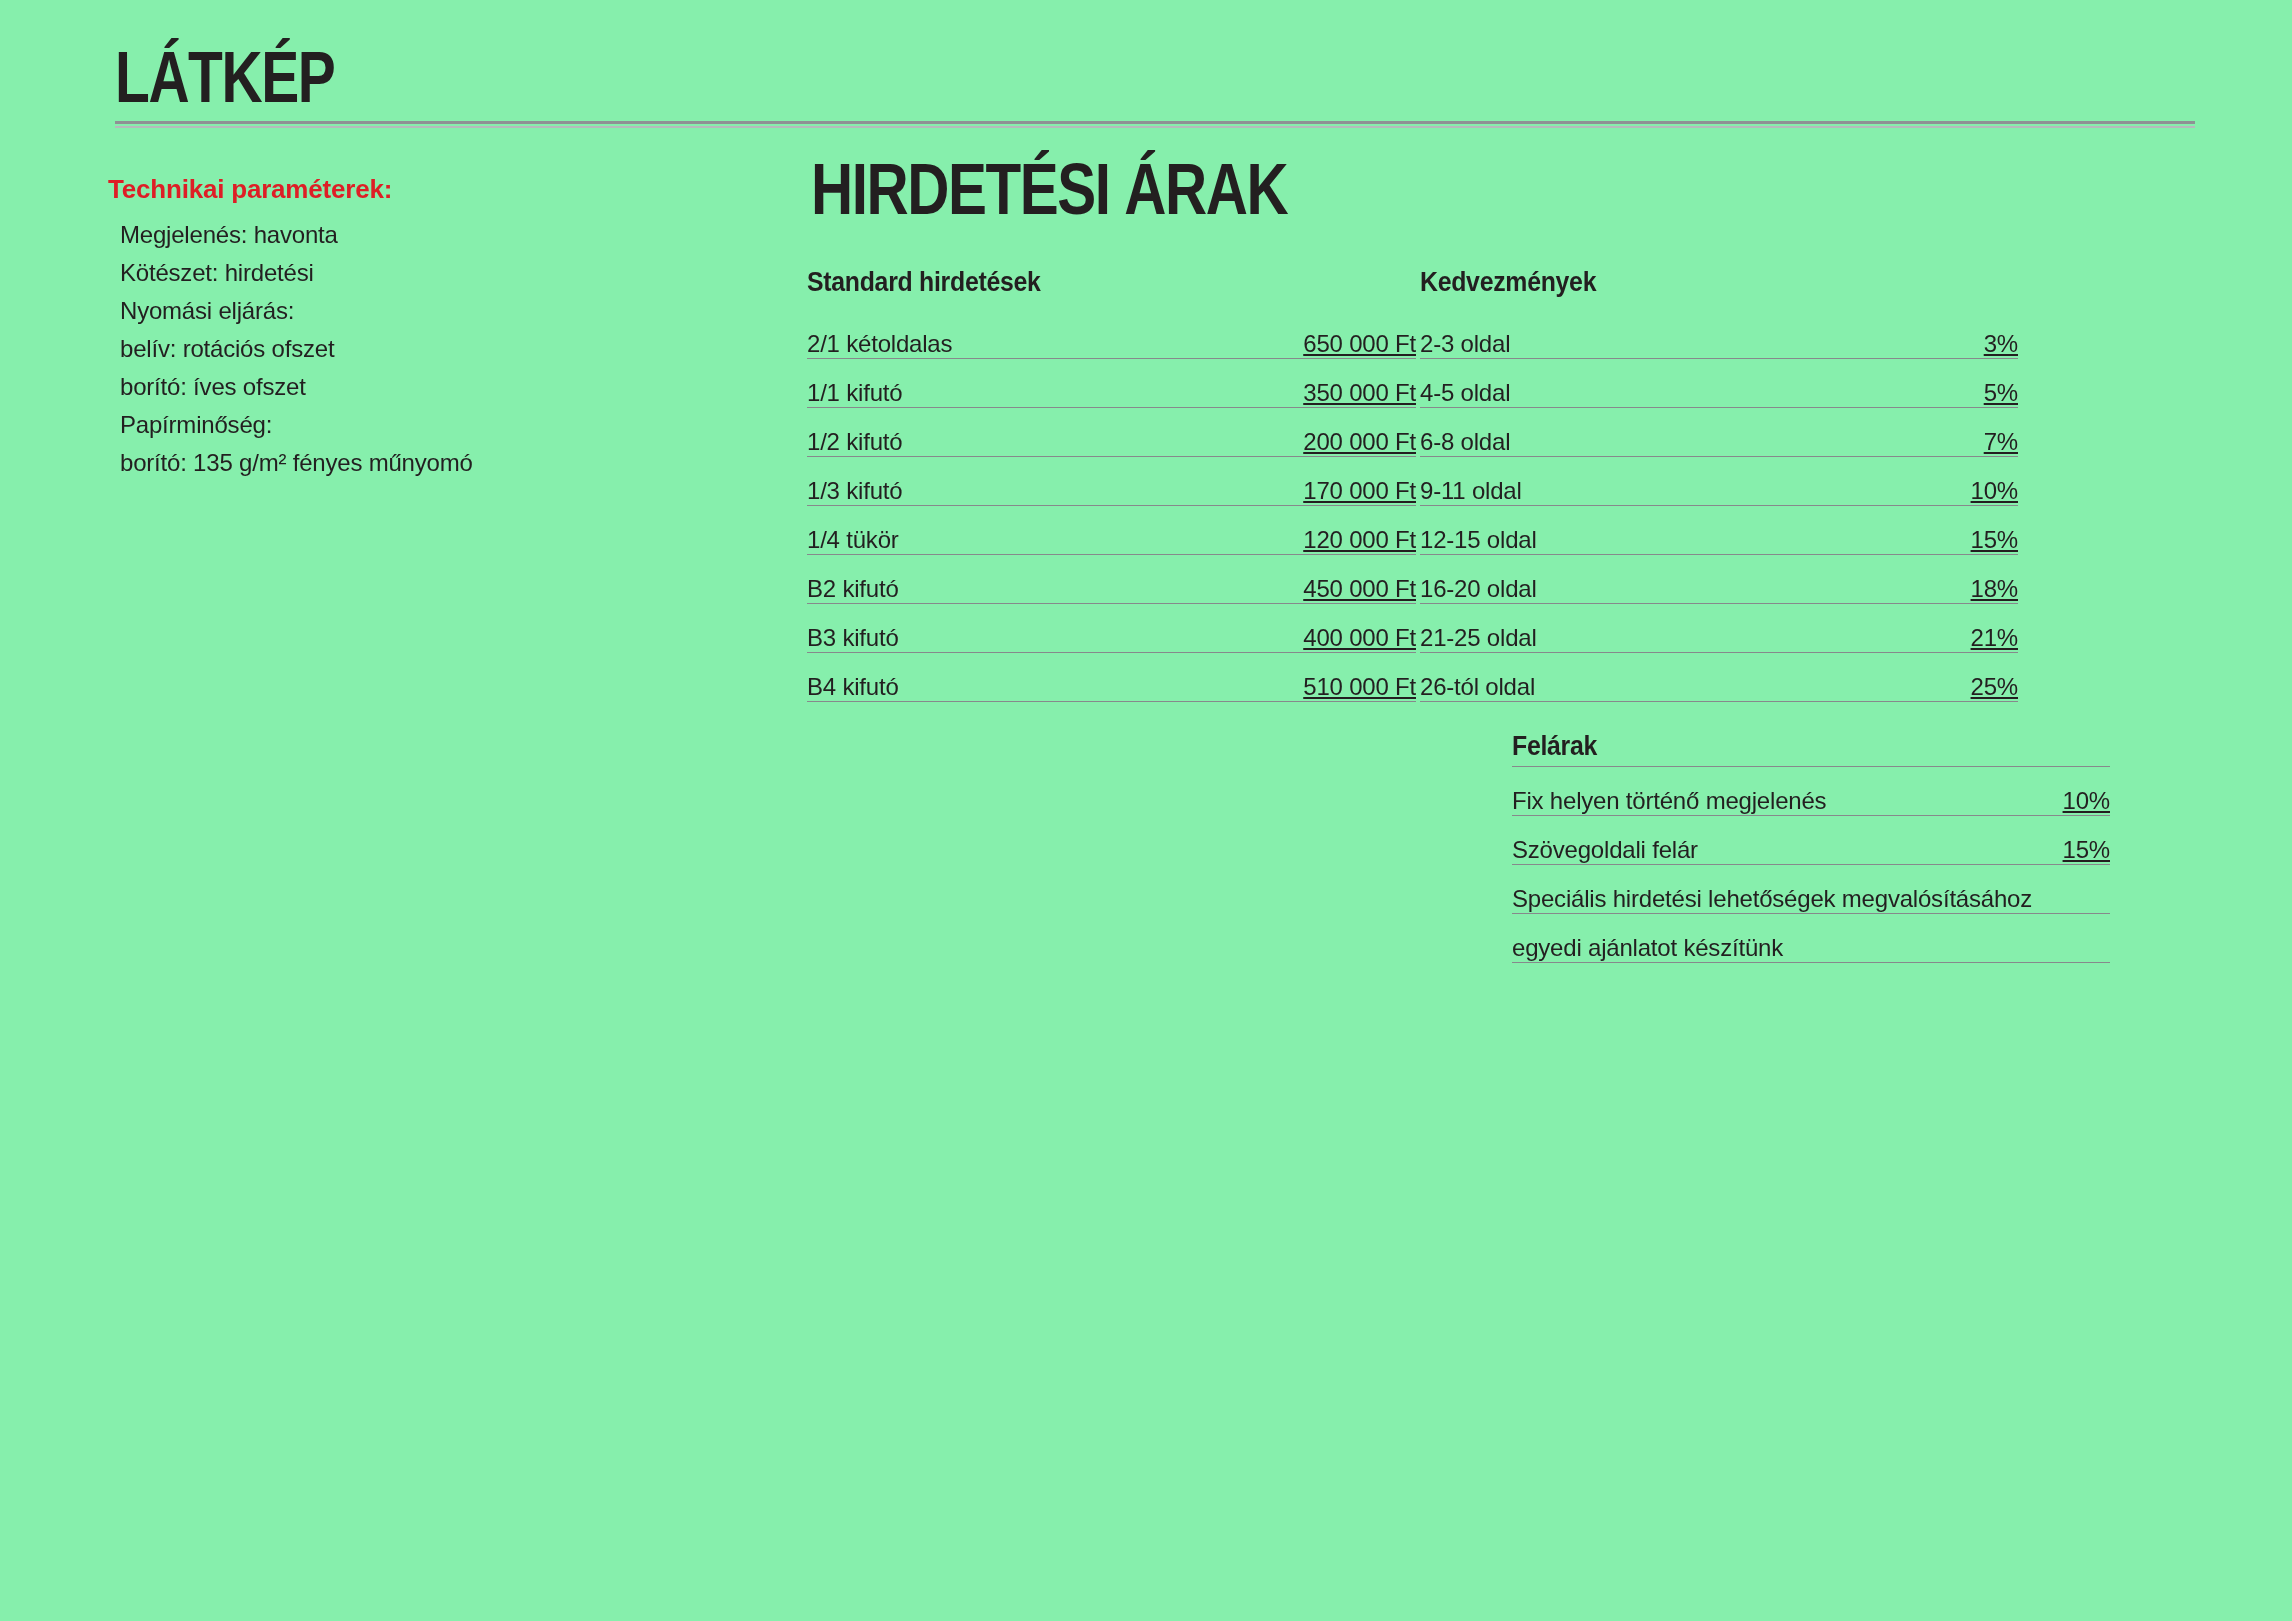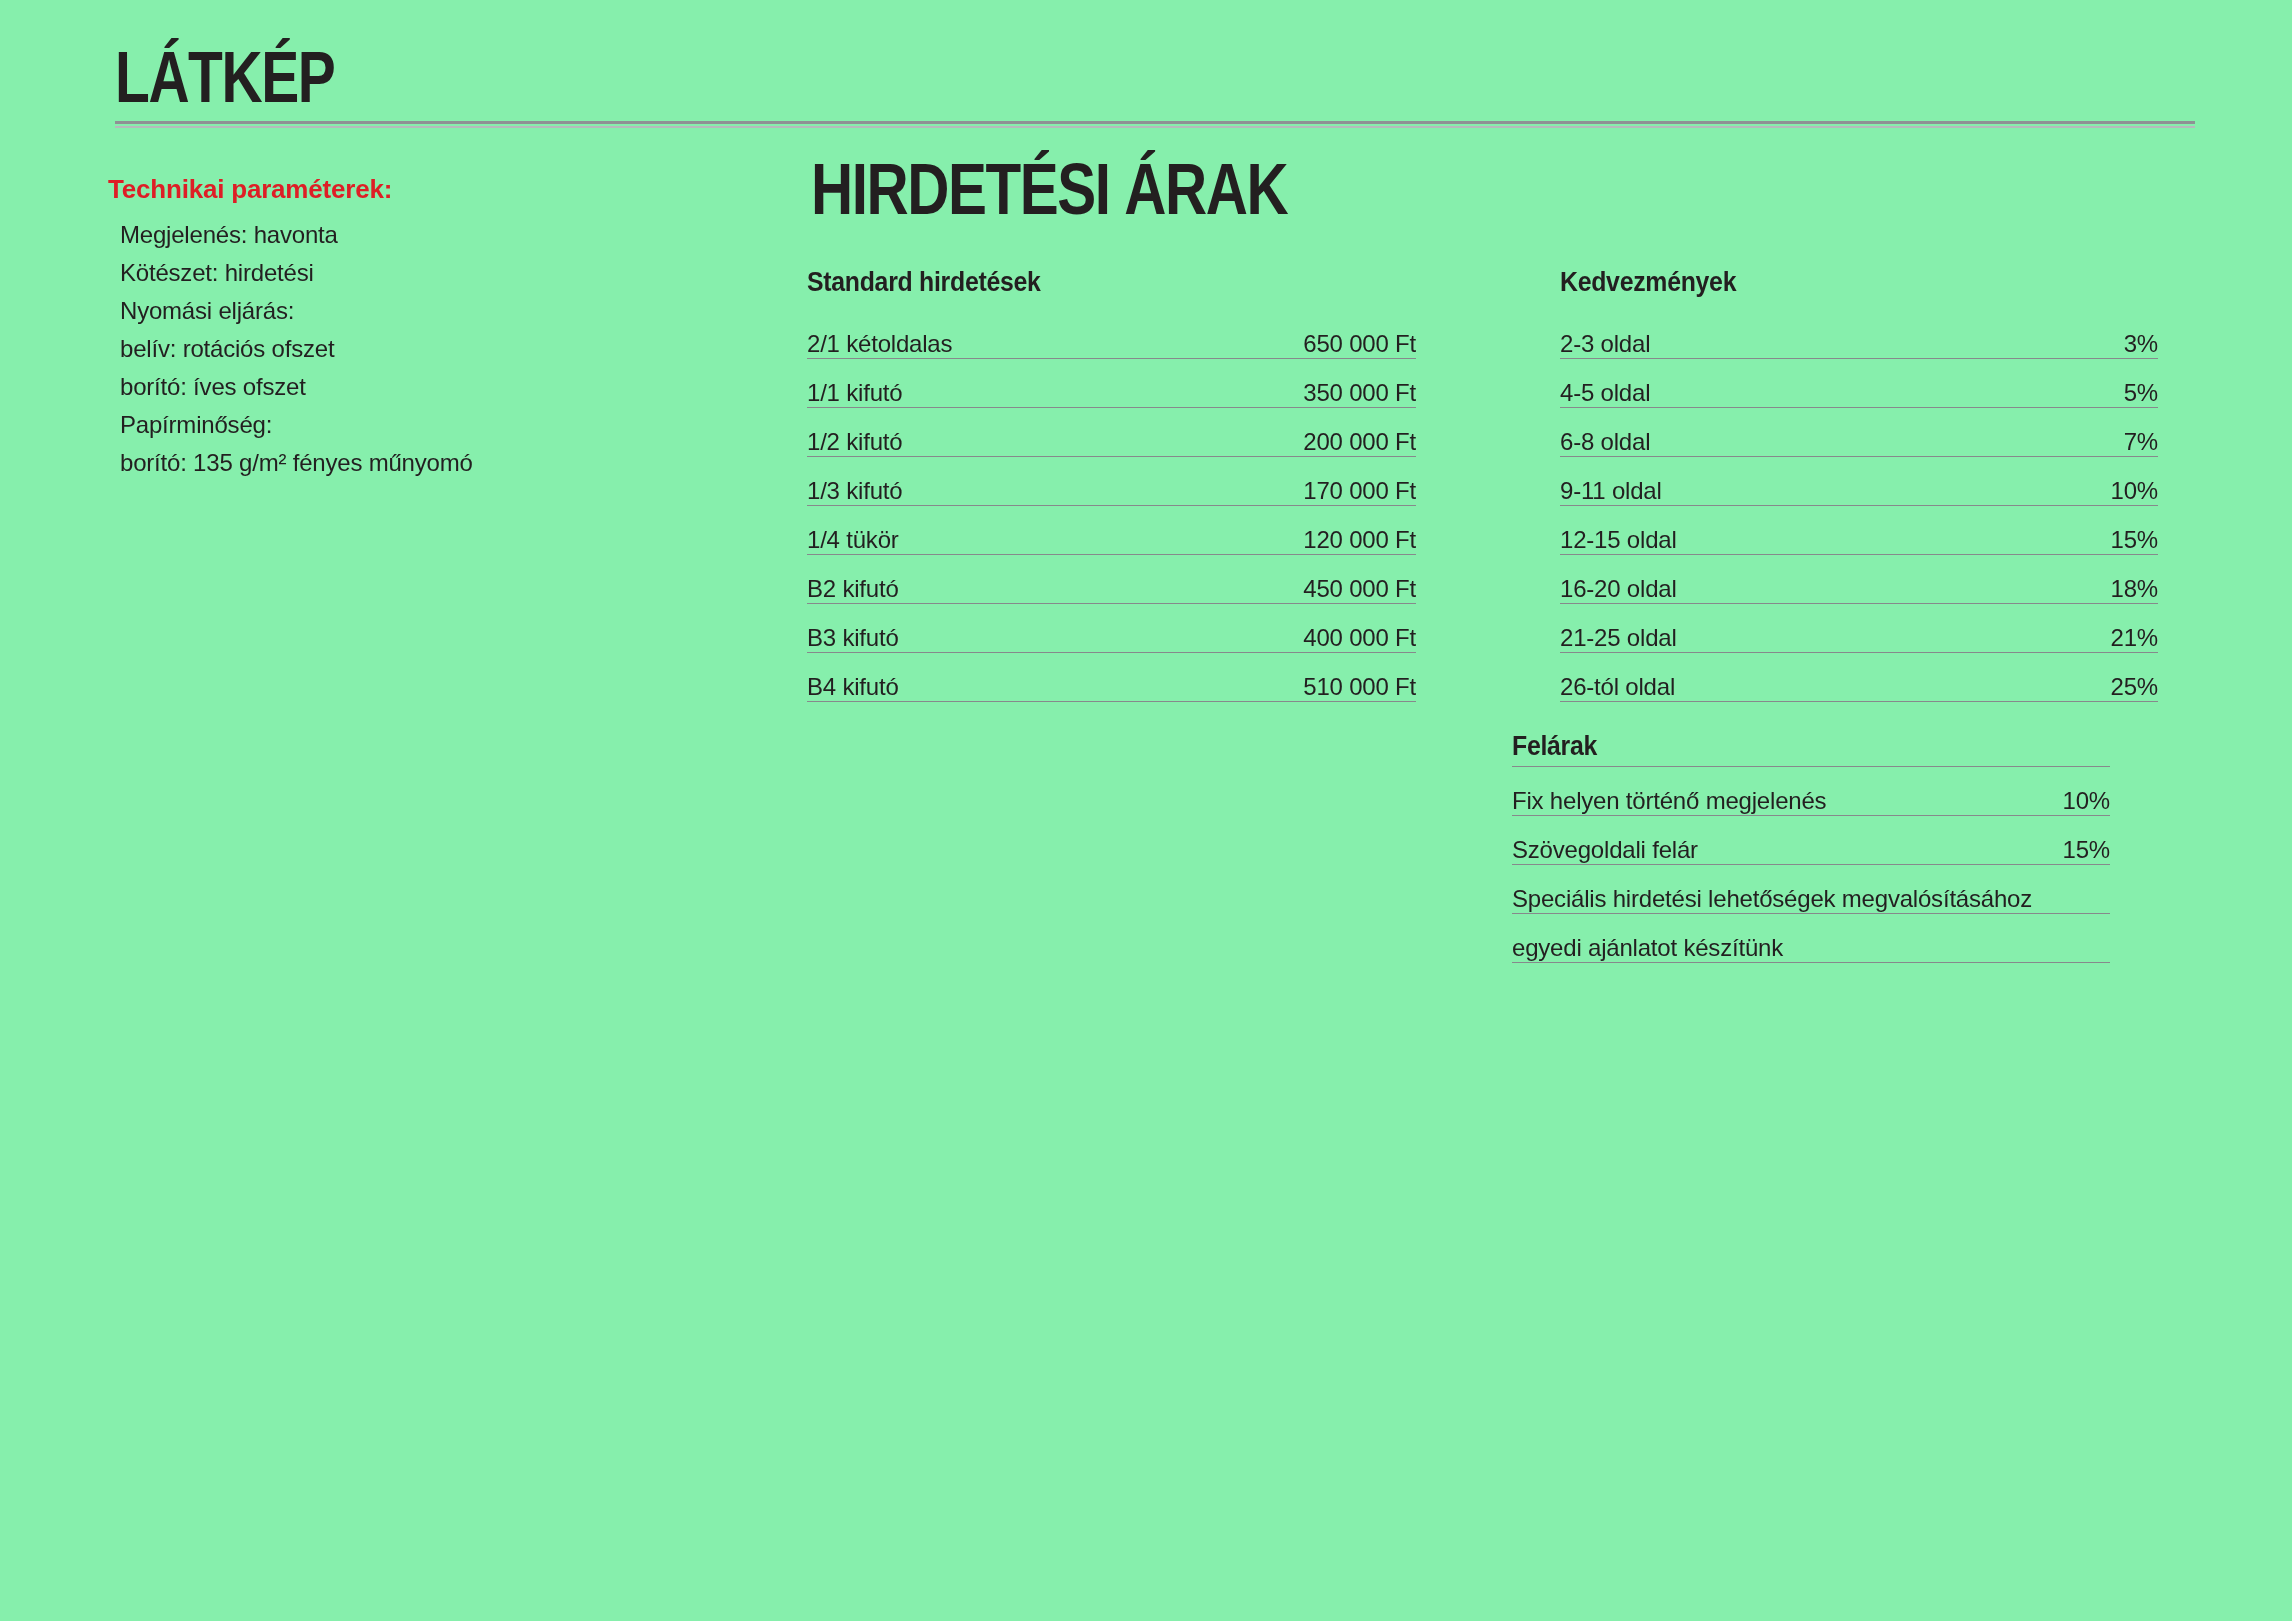--- a/index.html
+++ b/index.html
@@ -48,21 +48,21 @@
     margin: 0;
     font-size: 73px; line-height: 77px; font-weight: bold;
     letter-spacing: -1.8px;
     transform: scaleX(0.80); transform-origin: left top;
     white-space: nowrap;
   }
 
   
   .price-table { position: absolute; }
   .standard   { left: 807px;  top: 267px; width: 609px; }
-  .discounts  { left: 1560px; top: 267px; width: 598px; }
+  .discounts  { left: 1420px; top: 267px; width: 598px; }
   .surcharges { left: 1512px; top: 731px; width: 598px; }
 
   .table-heading {
     margin: 0;
     font-size: 27px; line-height: 30px; font-weight: bold;
     letter-spacing: -0.3px;
     transform: scaleX(0.92); transform-origin: left top;
     white-space: nowrap;
   }
   .head-wrap { padding-bottom: 5.4px; }
@@ -72,21 +72,21 @@
   .surcharges .rows { margin-top: 0; }
 
   .row {
     display: flex; justify-content: space-between; align-items: flex-end;
     height: 49px; box-sizing: border-box;
     padding-bottom: 0;
     border-bottom: 1.8px solid #87898C;
     font-size: 24px; letter-spacing: -0.2px;
   }
   .row .label { text-align: left; white-space: nowrap; }
-  .row .value { text-align: left; white-space: nowrap; }
+  .row .value { text-align: left; white-space: nowrap; text-decoration: underline; }
 </style>
 </head>
 <body>
 
 <div class="page">
 
   <h1 class="brand">LÁTKÉP</h1>
 
   <div class="title-rule">
     <div class="rt"></div>

